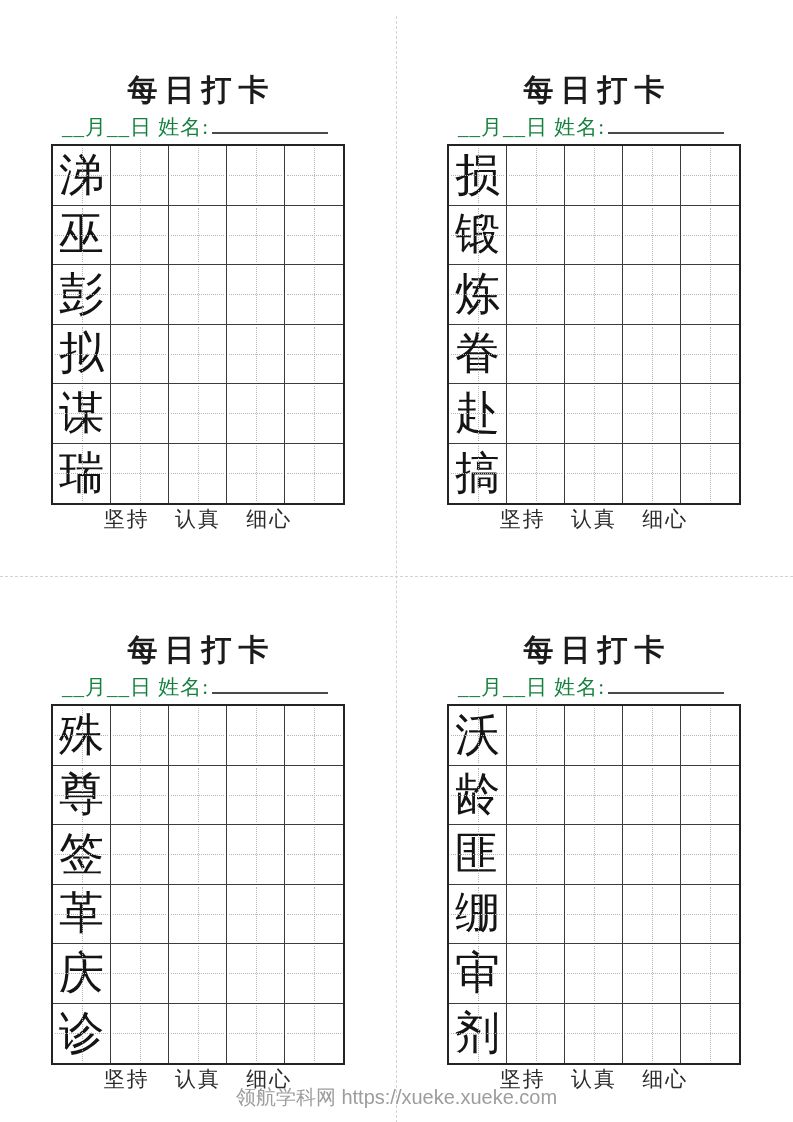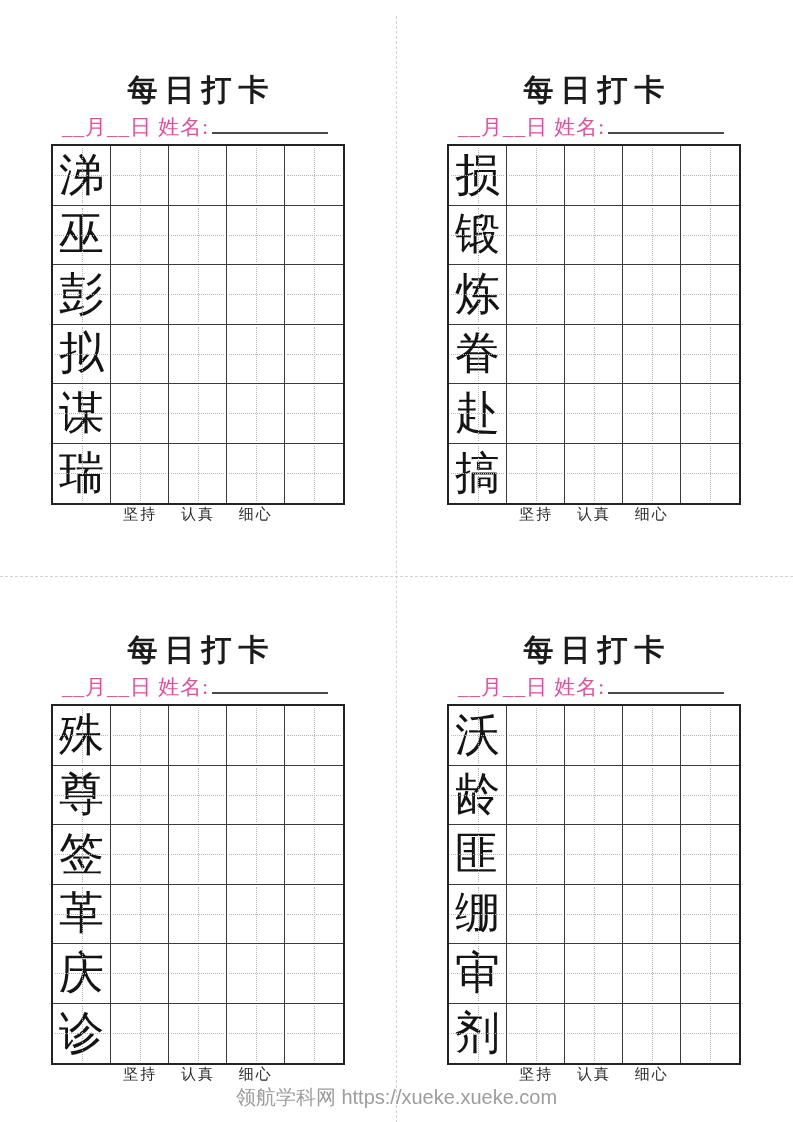--- a/index.html
+++ b/index.html
@@ -32,21 +32,21 @@
     position: absolute; top: 54px; left: 0; width: 100%;
     text-align: center;
     font-size: 30px; font-weight: bold;
     letter-spacing: 7px; text-indent: 7px;
     color: #1b1b1b;
     white-space: nowrap;
   }
   .card .dateline {
     position: absolute; top: 97px; left: 62px; height: 26px;
     font-size: 21px; letter-spacing: 1px; white-space: nowrap;
-    color: #ec4899;
+    color: #15803d;
   }
   .name-underline {
     display: inline-block; width: 116px; height: 0.95em;
     border-bottom: 2px solid #4a4a4a; margin-left: 3px;
     vertical-align: baseline;
   }
   .card .grid {
     position: absolute; left: 51px; top: 128px;
     width: 294px; height: 361px;
     display: grid;
@@ -70,21 +70,21 @@
     content: ""; position: absolute; left: 2px; right: 2px; top: 50%;
     border-top: 1px dotted #b5b5b5;
   }
   .cell::after {
     content: ""; position: absolute; top: 2px; bottom: 2px; left: 50%;
     border-left: 1px dotted #b5b5b5;
   }
   .card .motto {
     position: absolute; top: 489px; left: 0; width: 100%;
     text-align: center;
-    font-size: 15px; word-spacing: 18px; letter-spacing: 2px;
+    font-size: 21px; word-spacing: 18px; letter-spacing: 2px;
     color: #2a2a2a;
     white-space: nowrap;
   }
   .footer {
     position: absolute; top: 1068px; left: 0; width: 100%;
     text-align: center;
     font-family: "Liberation Sans", "DejaVu Sans", sans-serif;
     font-size: 20px; color: #9d9d9d;
     white-space: nowrap;
   }

